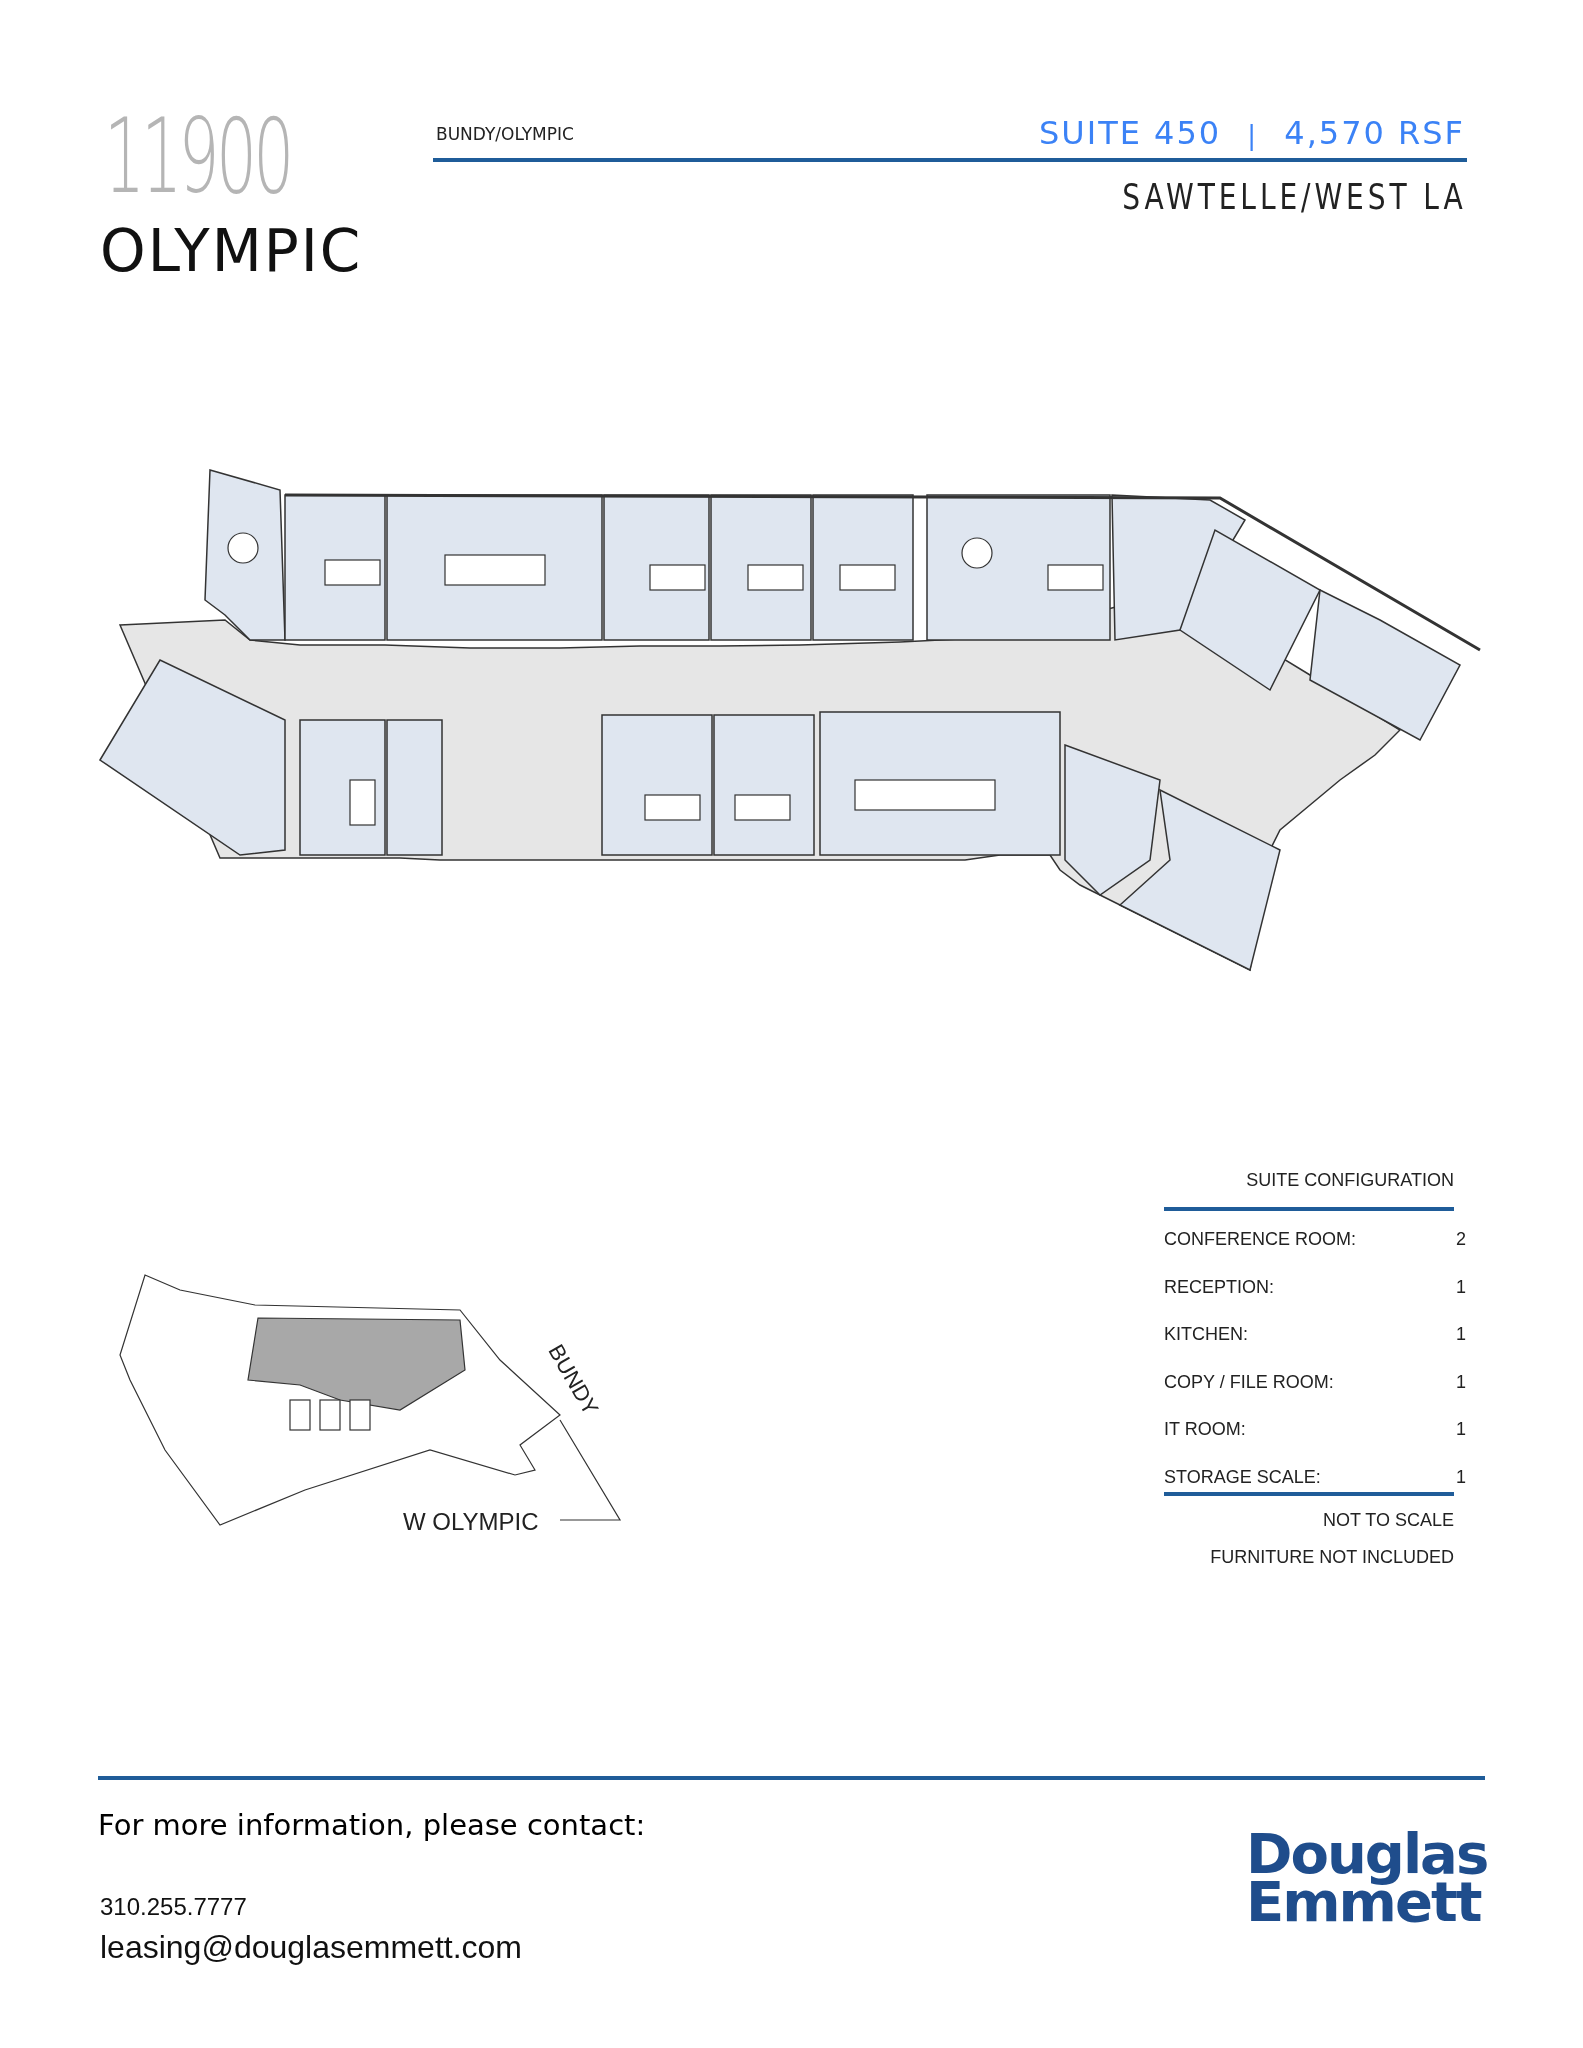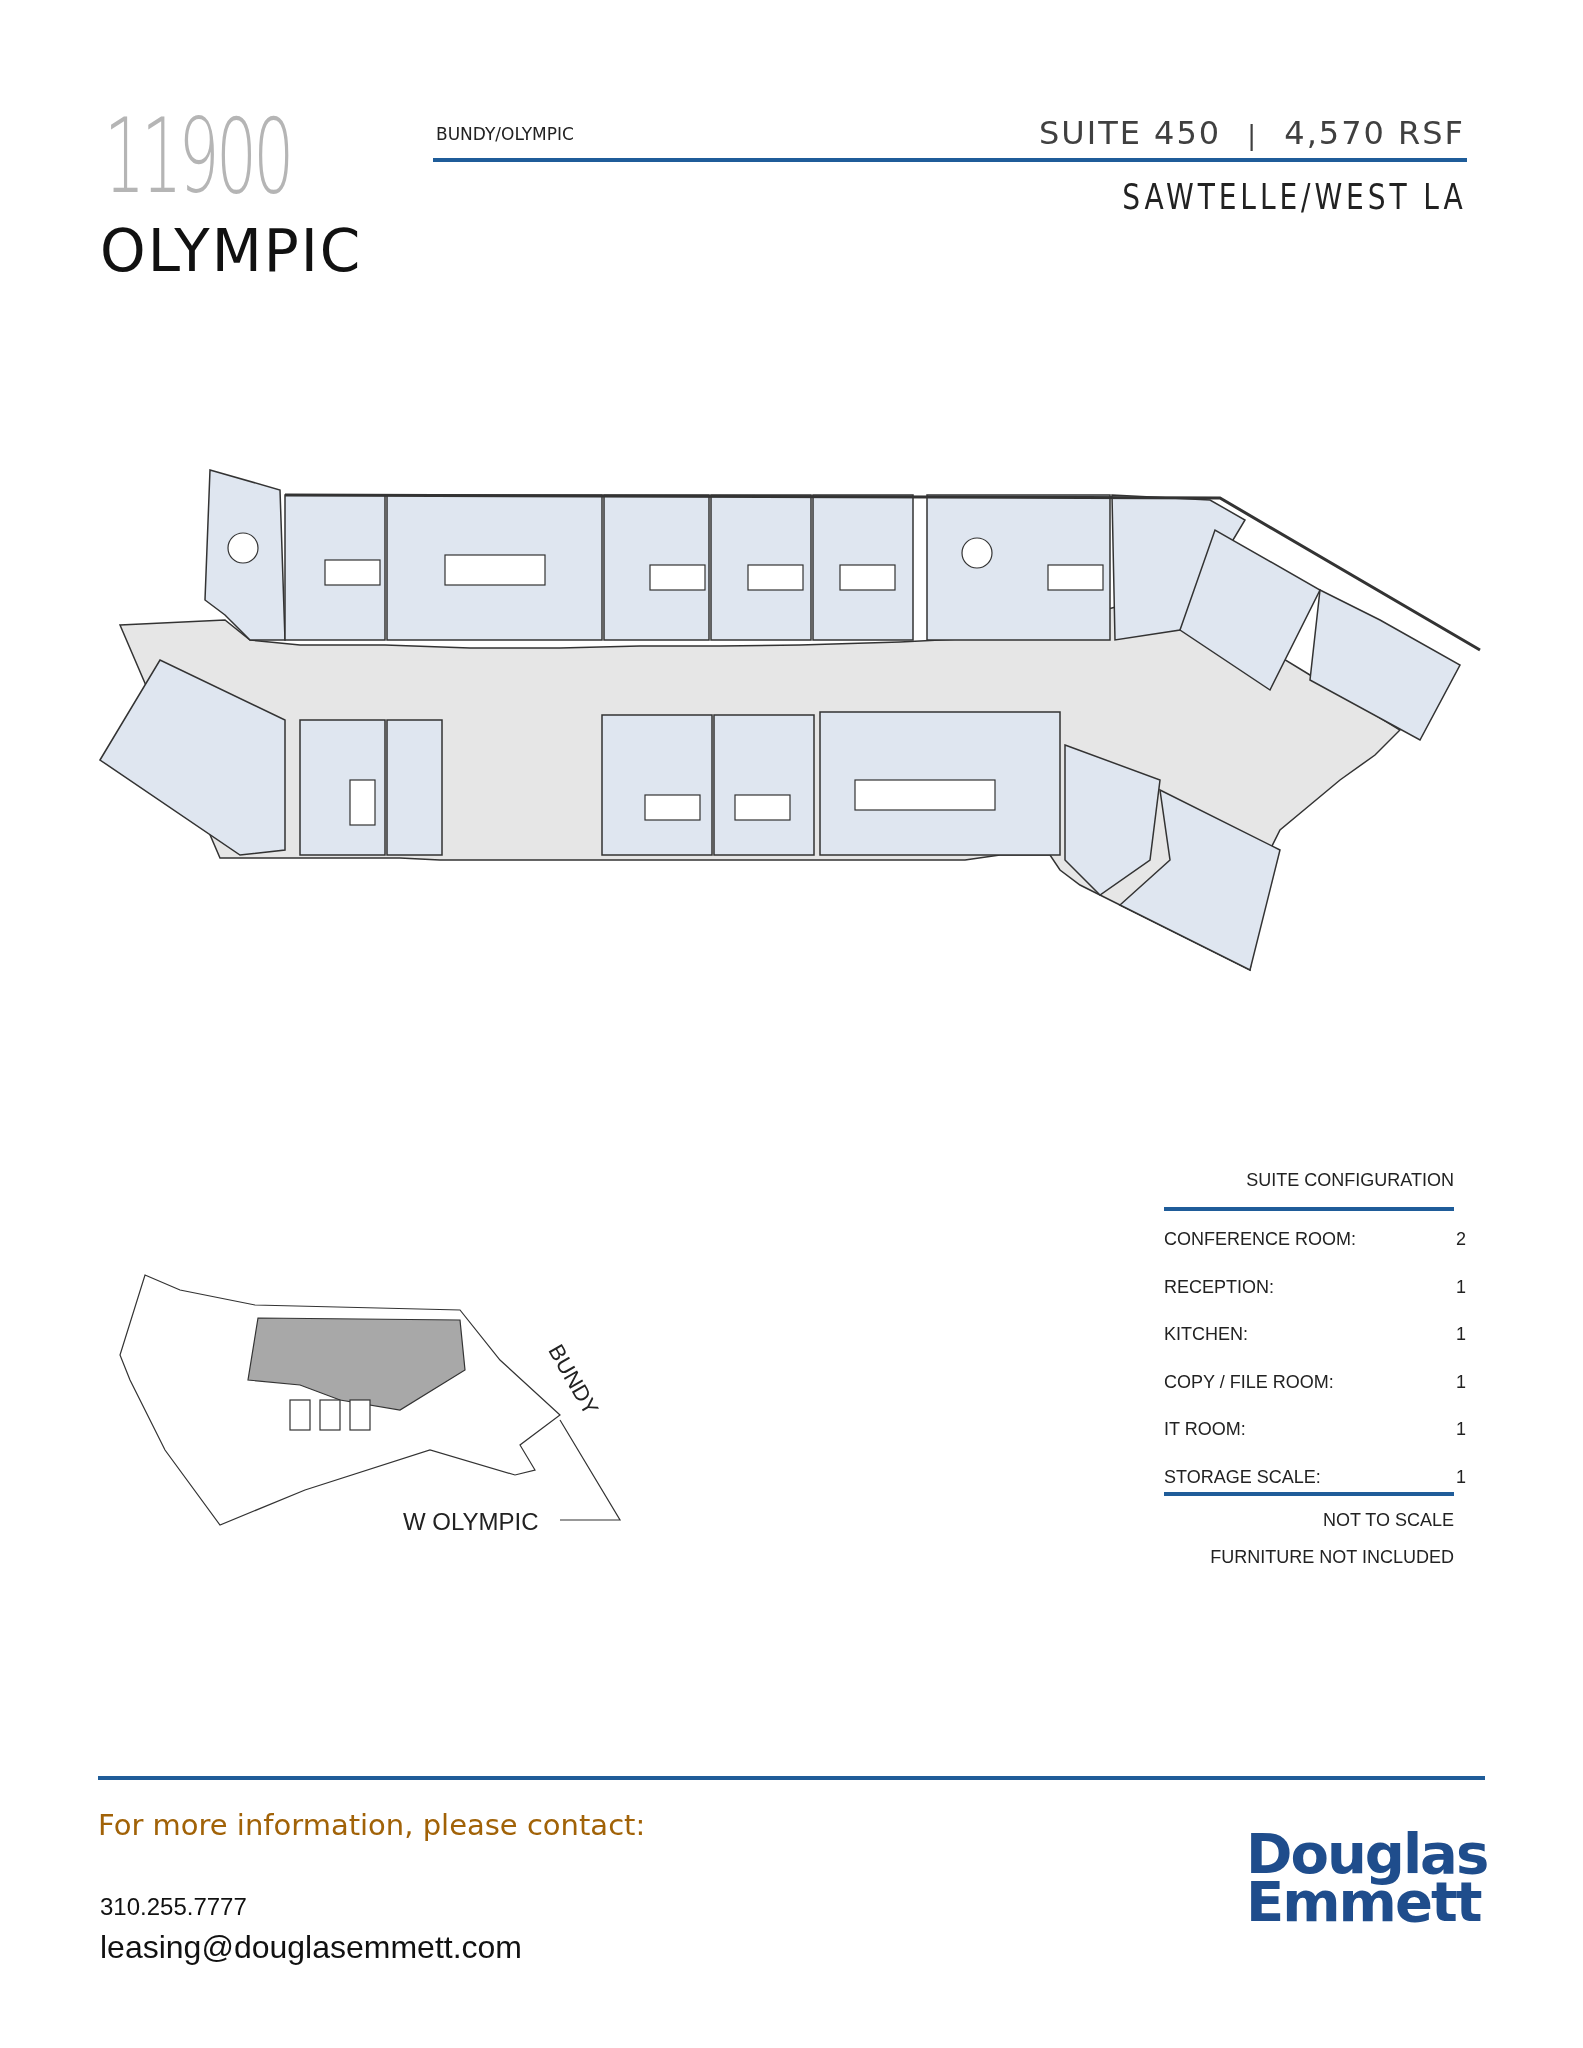--- a/index.html
+++ b/index.html
@@ -2,32 +2,32 @@
 <html><head>
 <meta charset="utf-8">
 <style>
   html, body { margin:0; padding:0; background:#fff; }
   body { width:1583px; height:2048px; position:relative; overflow:hidden; font-family:"Liberation Sans", sans-serif; color:#1a1a1a; }
   .abs { position:absolute; }
   .bldg-num { left:104px; top:104px; font-size:104px; font-weight:300; color:#b5b5b5; letter-spacing:-6px; font-family:"DejaVu Sans", sans-serif; transform:scaleX(0.62); transform-origin:left top; line-height:1; }
   .bldg-name { left:100px; top:222px; font-size:58px; color:#111; font-family:"DejaVu Sans", sans-serif; letter-spacing:2px; line-height:1; }
   .submarket { left:436px; top:124px; font-size:17px; color:#222; font-family:"DejaVu Sans", sans-serif; }
   .topline { left:433px; top:158px; width:1034px; height:4px; background:#1f5c99; }
-  .suite { right:118px; top:114px; font-size:32px; font-family:"DejaVu Sans", sans-serif; letter-spacing:2px; color:#404040; }
+  .suite { right:118px; top:114px; font-size:32px; font-family:"DejaVu Sans", sans-serif; letter-spacing:2px; color:#3b82f6; }
   .area { right:116px; top:176px; font-size:36px; font-family:"DejaVu Sans", sans-serif; letter-spacing:5px; color:#222; transform:scaleX(0.78); transform-origin:right top; }
   .plan { left:95px; top:455px; width:1395px; height:525px; }
   .keyplan { left:110px; top:1265px; width:560px; height:290px; }
   .config { left:1164px; top:1170px; width:310px; }
   .config-title { text-align:right; font-size:18px; color:#222; margin-left:-20px; width:310px; }
   .config-rule { height:4px; background:#1f5c99; margin:16px 0 18px 0; width:290px; }
   .config-row { display:flex; justify-content:space-between; font-size:18px; color:#222; height:47.5px; width:302px; }
   .config-rule2 { height:4px; background:#1f5c99; margin:-22px 0 14px 0; width:290px; }
   .note { text-align:right; font-size:18px; color:#222; width:290px; margin-bottom:16px; }
   .bottomline { left:98px; top:1776px; width:1387px; height:4px; background:#1f5c99; }
-  .contact-head { left:98px; top:1808px; font-size:29px; font-family:"DejaVu Sans", sans-serif; color:#a16207; }
+  .contact-head { left:98px; top:1808px; font-size:29px; font-family:"DejaVu Sans", sans-serif; color:#000000; }
   .phone { left:100px; top:1893px; font-size:24px; color:#111; }
   .email { left:100px; top:1929px; font-size:32px; color:#111; }
   .logo { left:1246px; top:1830px; color:#1f4d8c; font-weight:bold; font-size:56px; line-height:48px; font-family:"DejaVu Sans", sans-serif; letter-spacing:-2px; }
 </style>
 </head>
 <body>
 
 <div class="abs bldg-num">11900</div>
 <div class="abs bldg-name">OLYMPIC</div>
 <div class="abs submarket">BUNDY/OLYMPIC</div>

